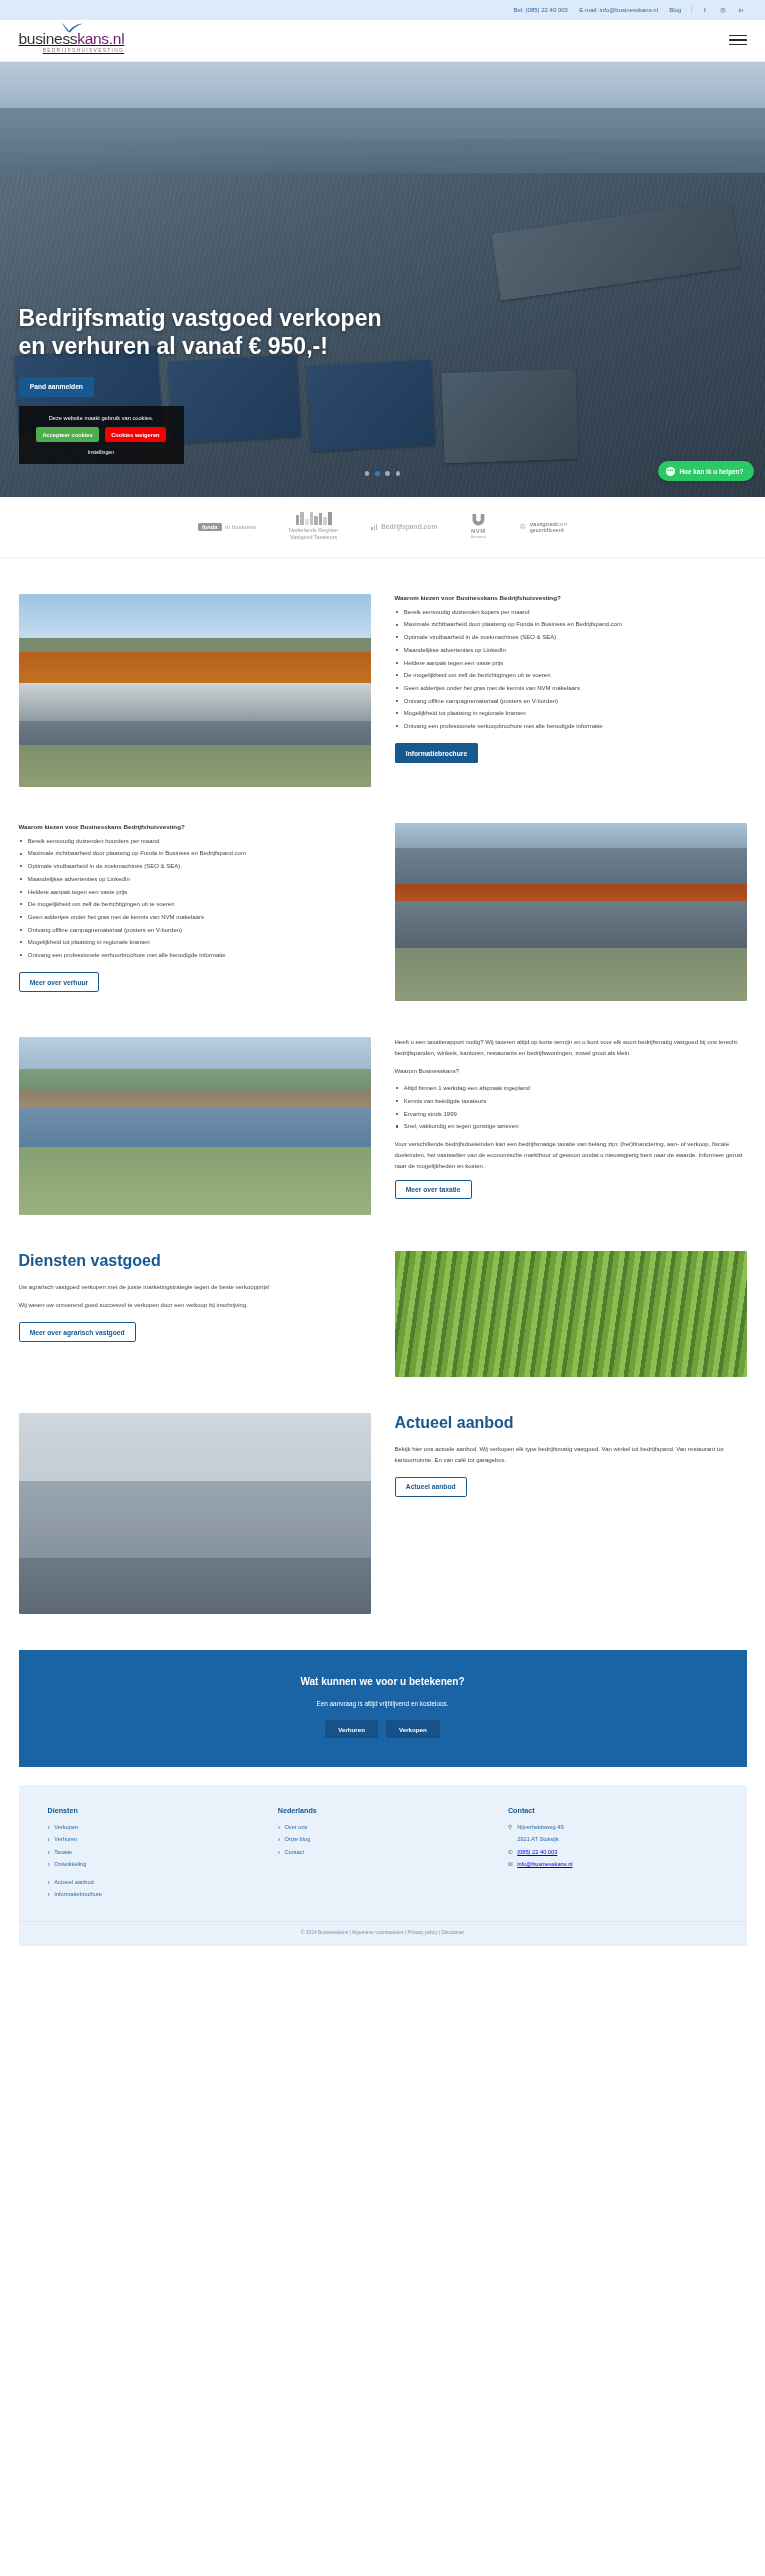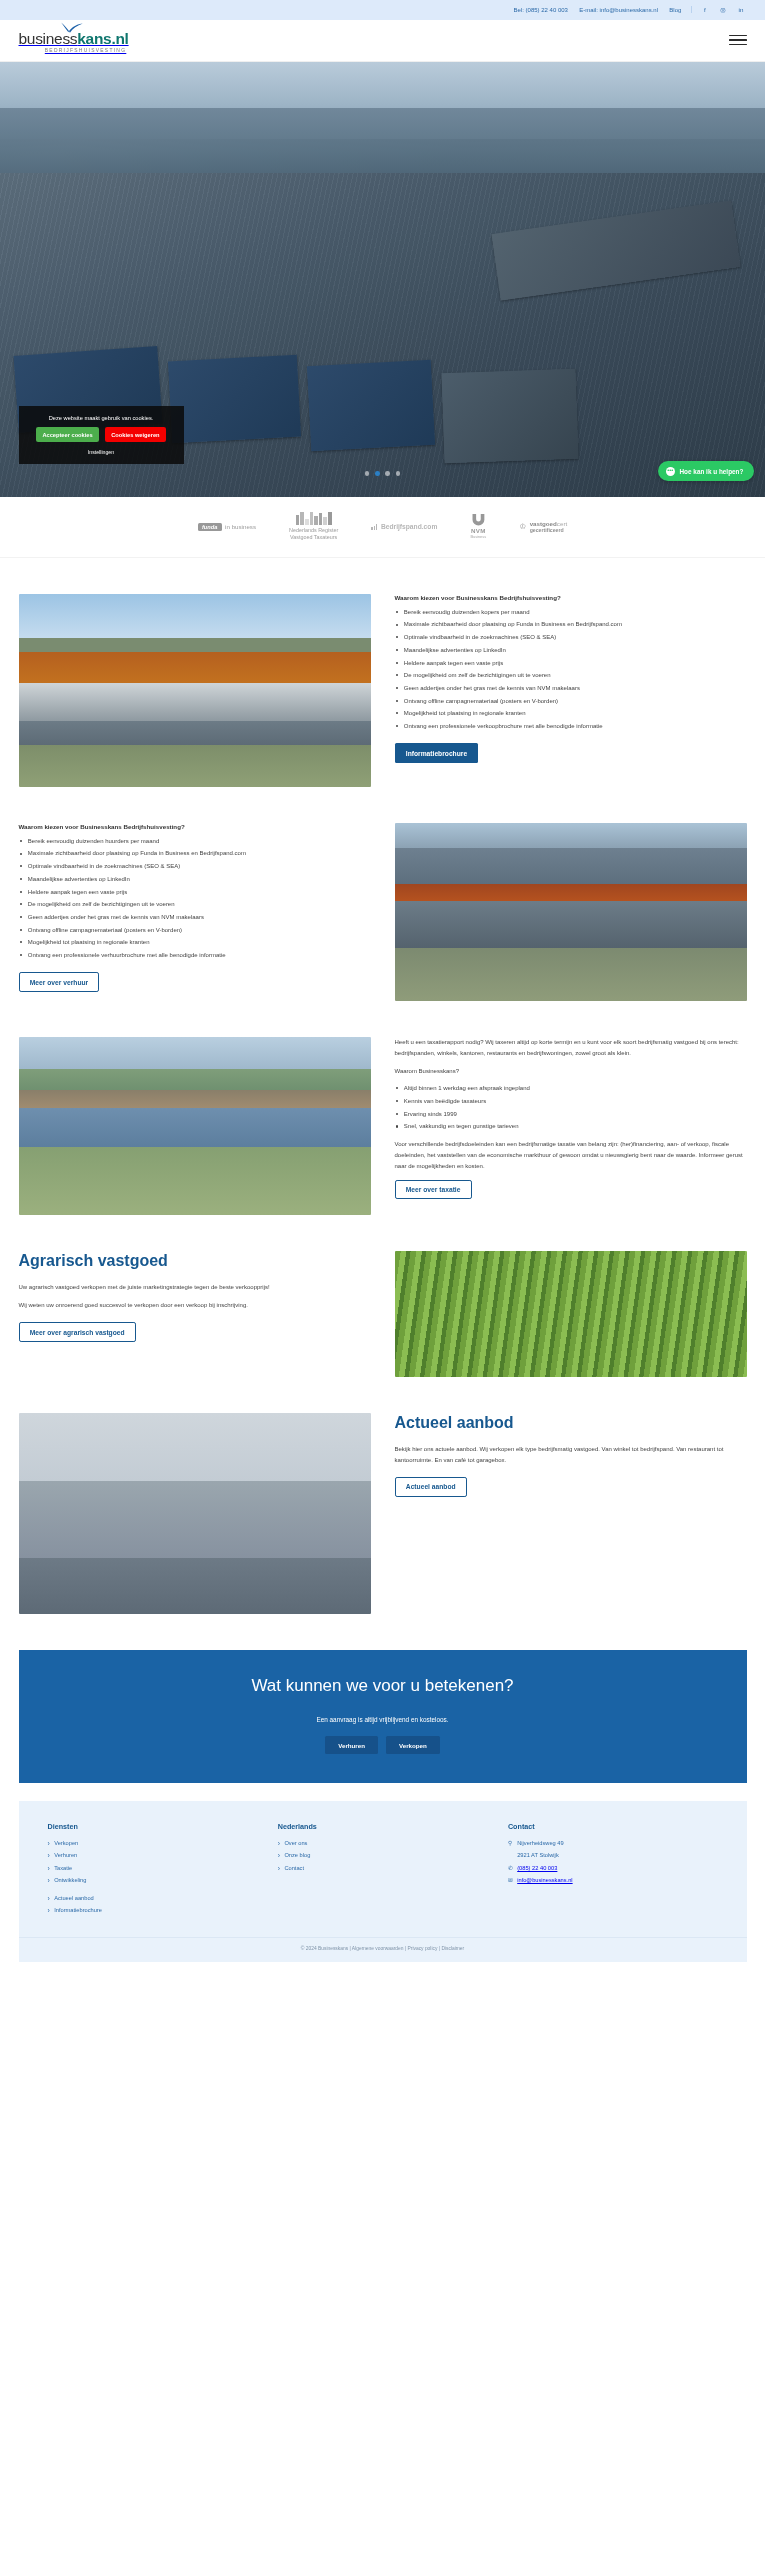--- a/index.html
+++ b/index.html
@@ -50,21 +50,21 @@
   }
   .logo-wrap { position: relative; padding-top: 3.1px; }
   .logo-text {
     font-size: 15.5px;
     font-weight: 400;
     letter-spacing: -0.3px;
     line-height: 1;
     color: #333;
     position: relative;
   }
-  .logo-text .blue { color: #0f766e; font-weight: bold; }
+  .logo-text .blue { color: #701a75; }
   .logo-bird {
     position: absolute;
     left: 41px; top: -8.8px;
     width: 24px; height: 11.3px;
   }
   .logo-sub {
     font-size: 4.9px;
     letter-spacing: 1.3px;
     color: #7a7a7a;
     text-align: center;
@@ -290,21 +290,21 @@
   }
 
   
   .cta-block {
     background: #1a63a5;
     margin: 0 18.5px;
     padding: 26px 10.3px 29px;
     text-align: center;
     color: #fff;
   }
-  .cta-title { font-size: 17px; font-weight: normal; margin-bottom: 20px; }
+  .cta-title { font-size: 10px; font-weight: bold; margin-bottom: 13px; }
   .cta-sub { font-size: 6.4px; margin-bottom: 13.4px; }
   .cta-btns { display:flex; gap: 7.2px; justify-content:center; }
   .cta-btn {
     background:#16518a; color:#fff; border:none;
     font-size: 6.2px; font-weight:bold; padding: 5.7px 13.4px; border-radius:1.5px; cursor:pointer;
   }
 
   
   .footer {
     background: #e9f2fb;
@@ -381,20 +381,29 @@
     <div class="hero-sky"></div>
     <div class="hero-water"></div>
     <div class="hero-land"></div>
     <div class="roofblock" style="left:15.5px;  top:289px; width:144px; height:77px; transform:rotate(-4deg);"></div>
     <div class="roofblock" style="left:170px; top:296px; width:129px; height:82px; transform:rotate(-3deg);"></div>
     <div class="roofblock" style="left:309px; top:301px; width:124px; height:85px; transform:rotate(-3deg);"></div>
     <div class="roofblock" style="left:443px; top:309px; width:134px; height:90px; transform:rotate(-2deg); background:linear-gradient(135deg,#4c5d6b,#36444f);"></div>
     <div class="roofblock" style="left:495px; top:155px; width:242px; height:67px; transform:rotate(-8deg); background:linear-gradient(135deg,#53636f,#3b4855);"></div>
   </div>
 
+  <div class="hero-content">
+    <div class="hero-title">
+      <div>Bedrijfsmatig vastgoed verkopen</div>
+      <div>en verhuren al vanaf € 950,-!</div>
+    </div>
+    <div class="hero-cta">
+      <a href="#" class="btn btn-primary">Pand aanmelden</a>
+    </div>
+  </div>
 
   <div class="cookie">
     <div class="cookie-text">Deze website maakt gebruik van cookies.</div>
     <div class="cookie-btns">
       <button class="cookie-btn cookie-accept">Accepteer cookies</button>
       <button class="cookie-btn cookie-refuse">Cookies weigeren</button>
     </div>
     <a href="#" class="cookie-settings">Instellingen</a>
   </div>
 
@@ -539,21 +548,21 @@
     <div style="margin-top:8.2px">
       <a href="#" class="btn btn-outline">Meer over taxatie</a>
     </div>
   </div>
 </div>
 
 <div class="spacer-70"></div>
 
 <div class="section">
   <div class="col">
-    <h2 class="sec-title">Agrarisch vastgoed</h2>
+    <h2 class="sec-title">Diensten vastgoed</h2>
     <p class="body-txt">Uw agrarisch vastgoed verkopen met de juiste marketingstrategie tegen de beste verkoopprijs!</p>
     <p class="body-txt">Wij weten uw onroerend goed succesvol te verkopen door een verkoop bij inschrijving.</p>
     <div style="margin-top:11.3px">
       <a href="#" class="btn btn-outline">Meer over agrarisch vastgoed</a>
     </div>
   </div>
   <div class="col">
     <div class="sec-img ph ph-fields"></div>
   </div>
 </div>

